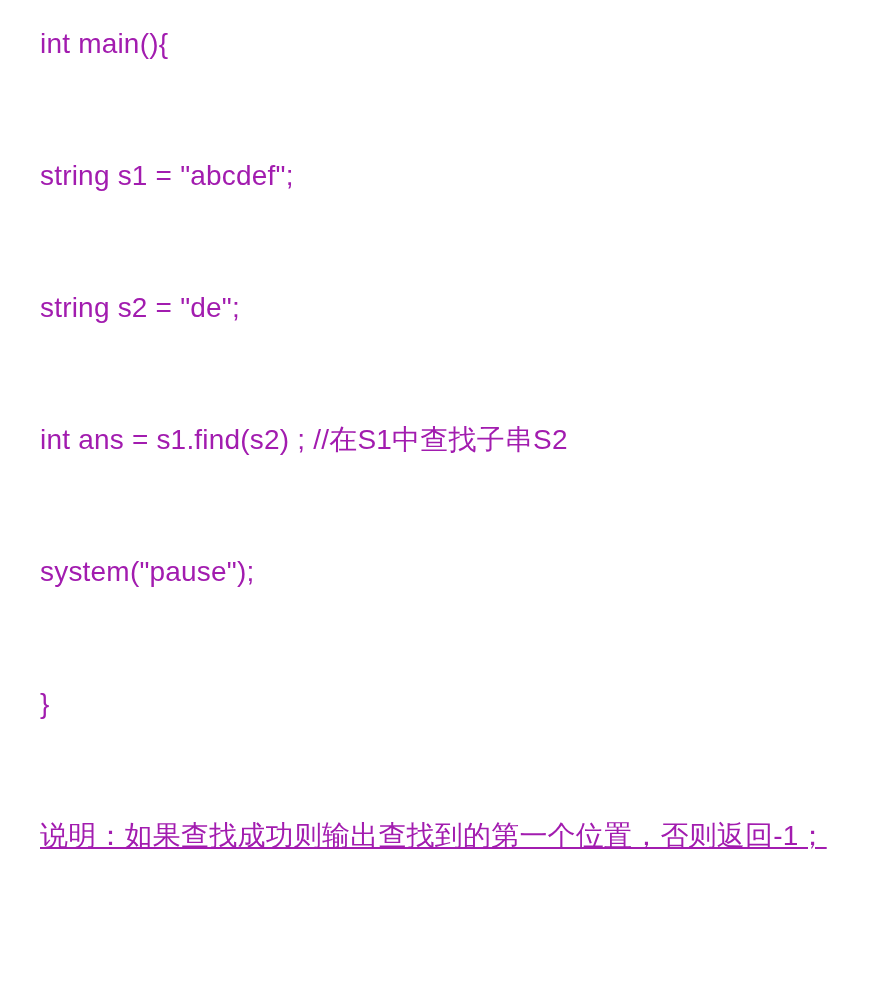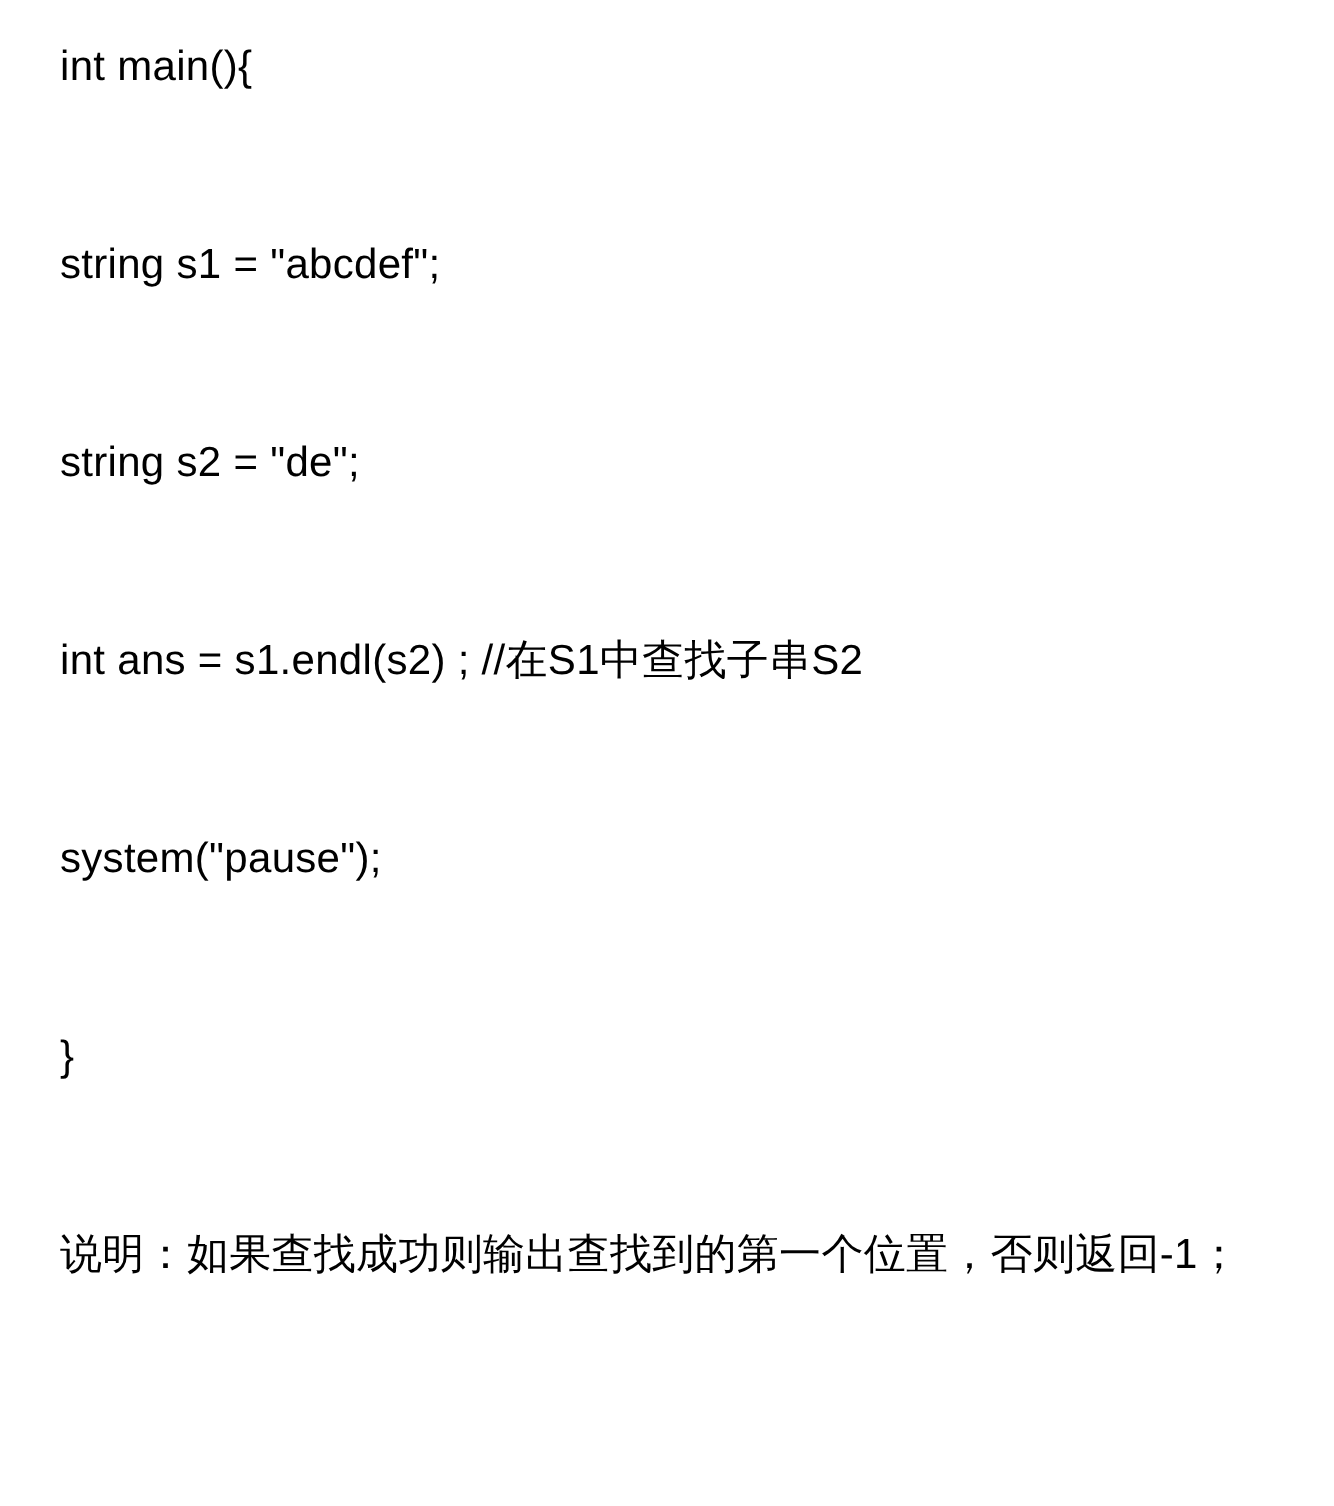--- a/index.html
+++ b/index.html
@@ -12,33 +12,34 @@
     height: 1004px;
     overflow: hidden;
     font-family: "Liberation Sans", "DejaVu Sans", sans-serif;
   }
   .doc {
     padding: 26px 20px 0 40px;
   }
   .line {
     font-size: 28px;
     line-height: 36px;
-    color: #000000;
+    color: #a21caf;
     margin-bottom: 96px;
     white-space: nowrap;
     letter-spacing: 0.2px;
   }
   .line:last-child {
     margin-bottom: 0;
+    text-decoration: underline;
   }
 </style>
 </head>
 <body>
 
 <div class="doc">
   <div class="line">int main(){</div>
   <div class="line">string s1 = "abcdef";</div>
   <div class="line">string s2 = "de";</div>
-  <div class="line">int ans = s1.endl(s2) ; //在S1中查找子串S2</div>
+  <div class="line">int ans = s1.find(s2) ; //在S1中查找子串S2</div>
   <div class="line">system("pause");</div>
   <div class="line">}</div>
   <div class="line">说明：如果查找成功则输出查找到的第一个位置，否则返回-1；</div>
 </div>
 
 </body></html>

